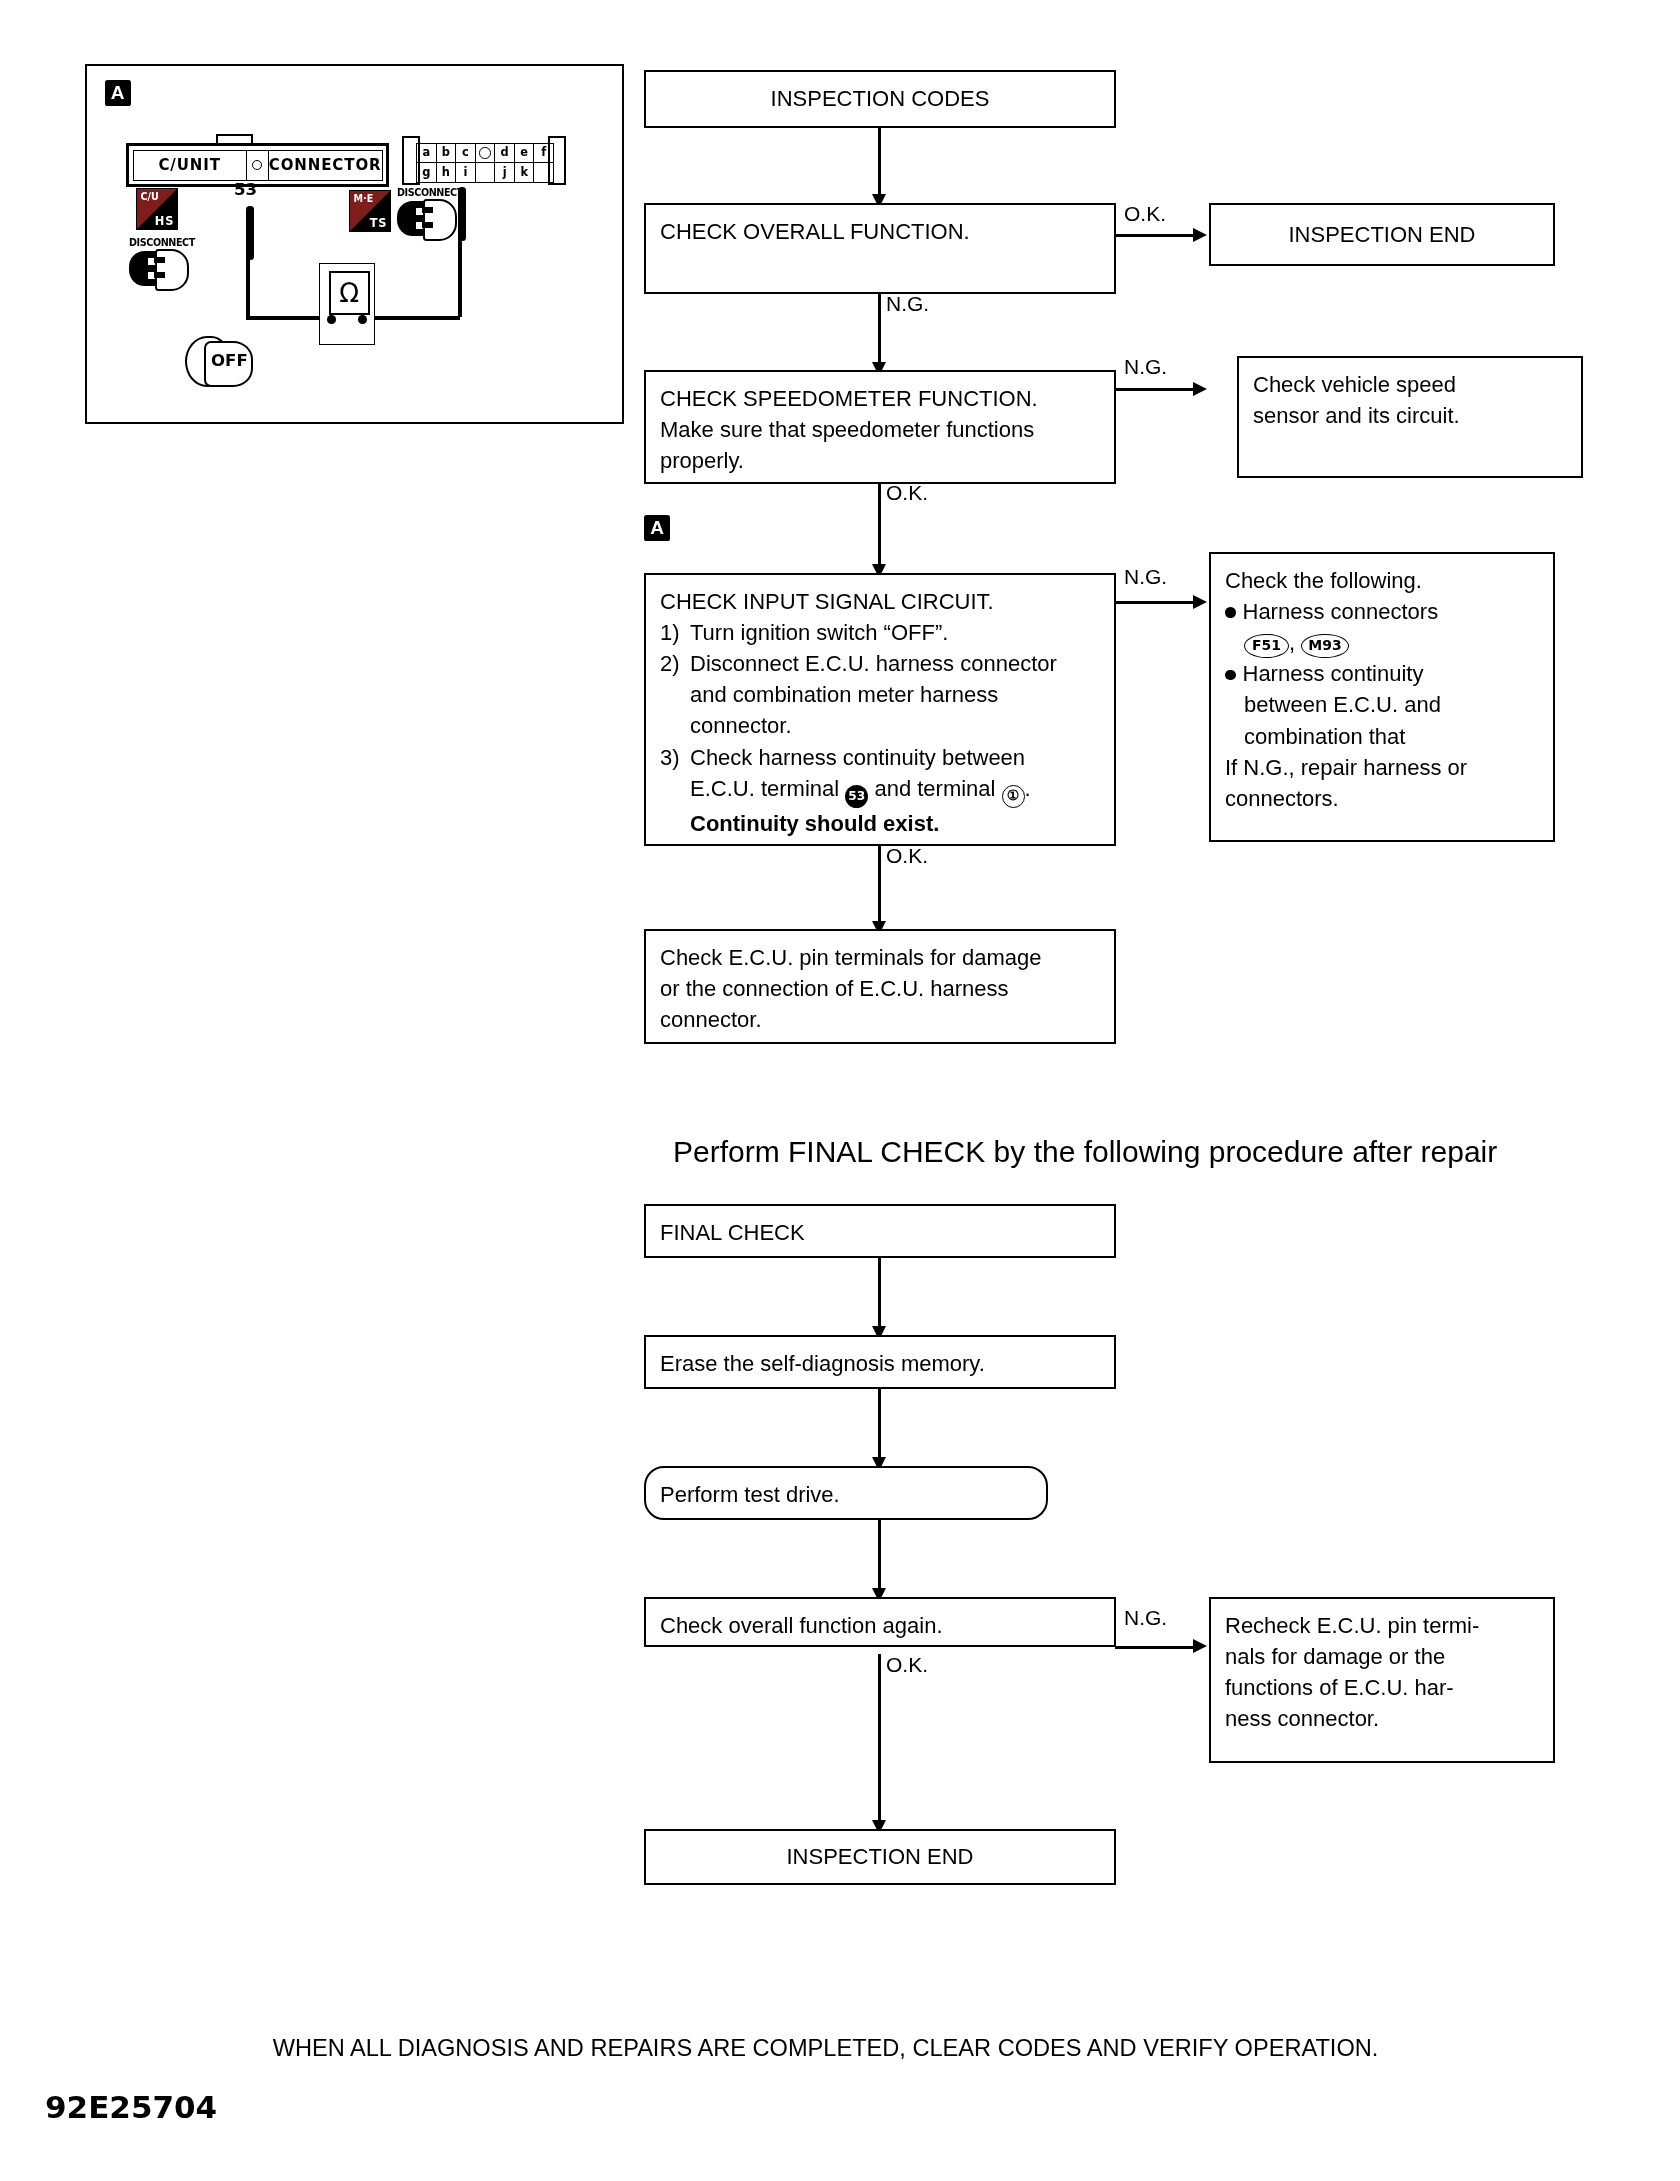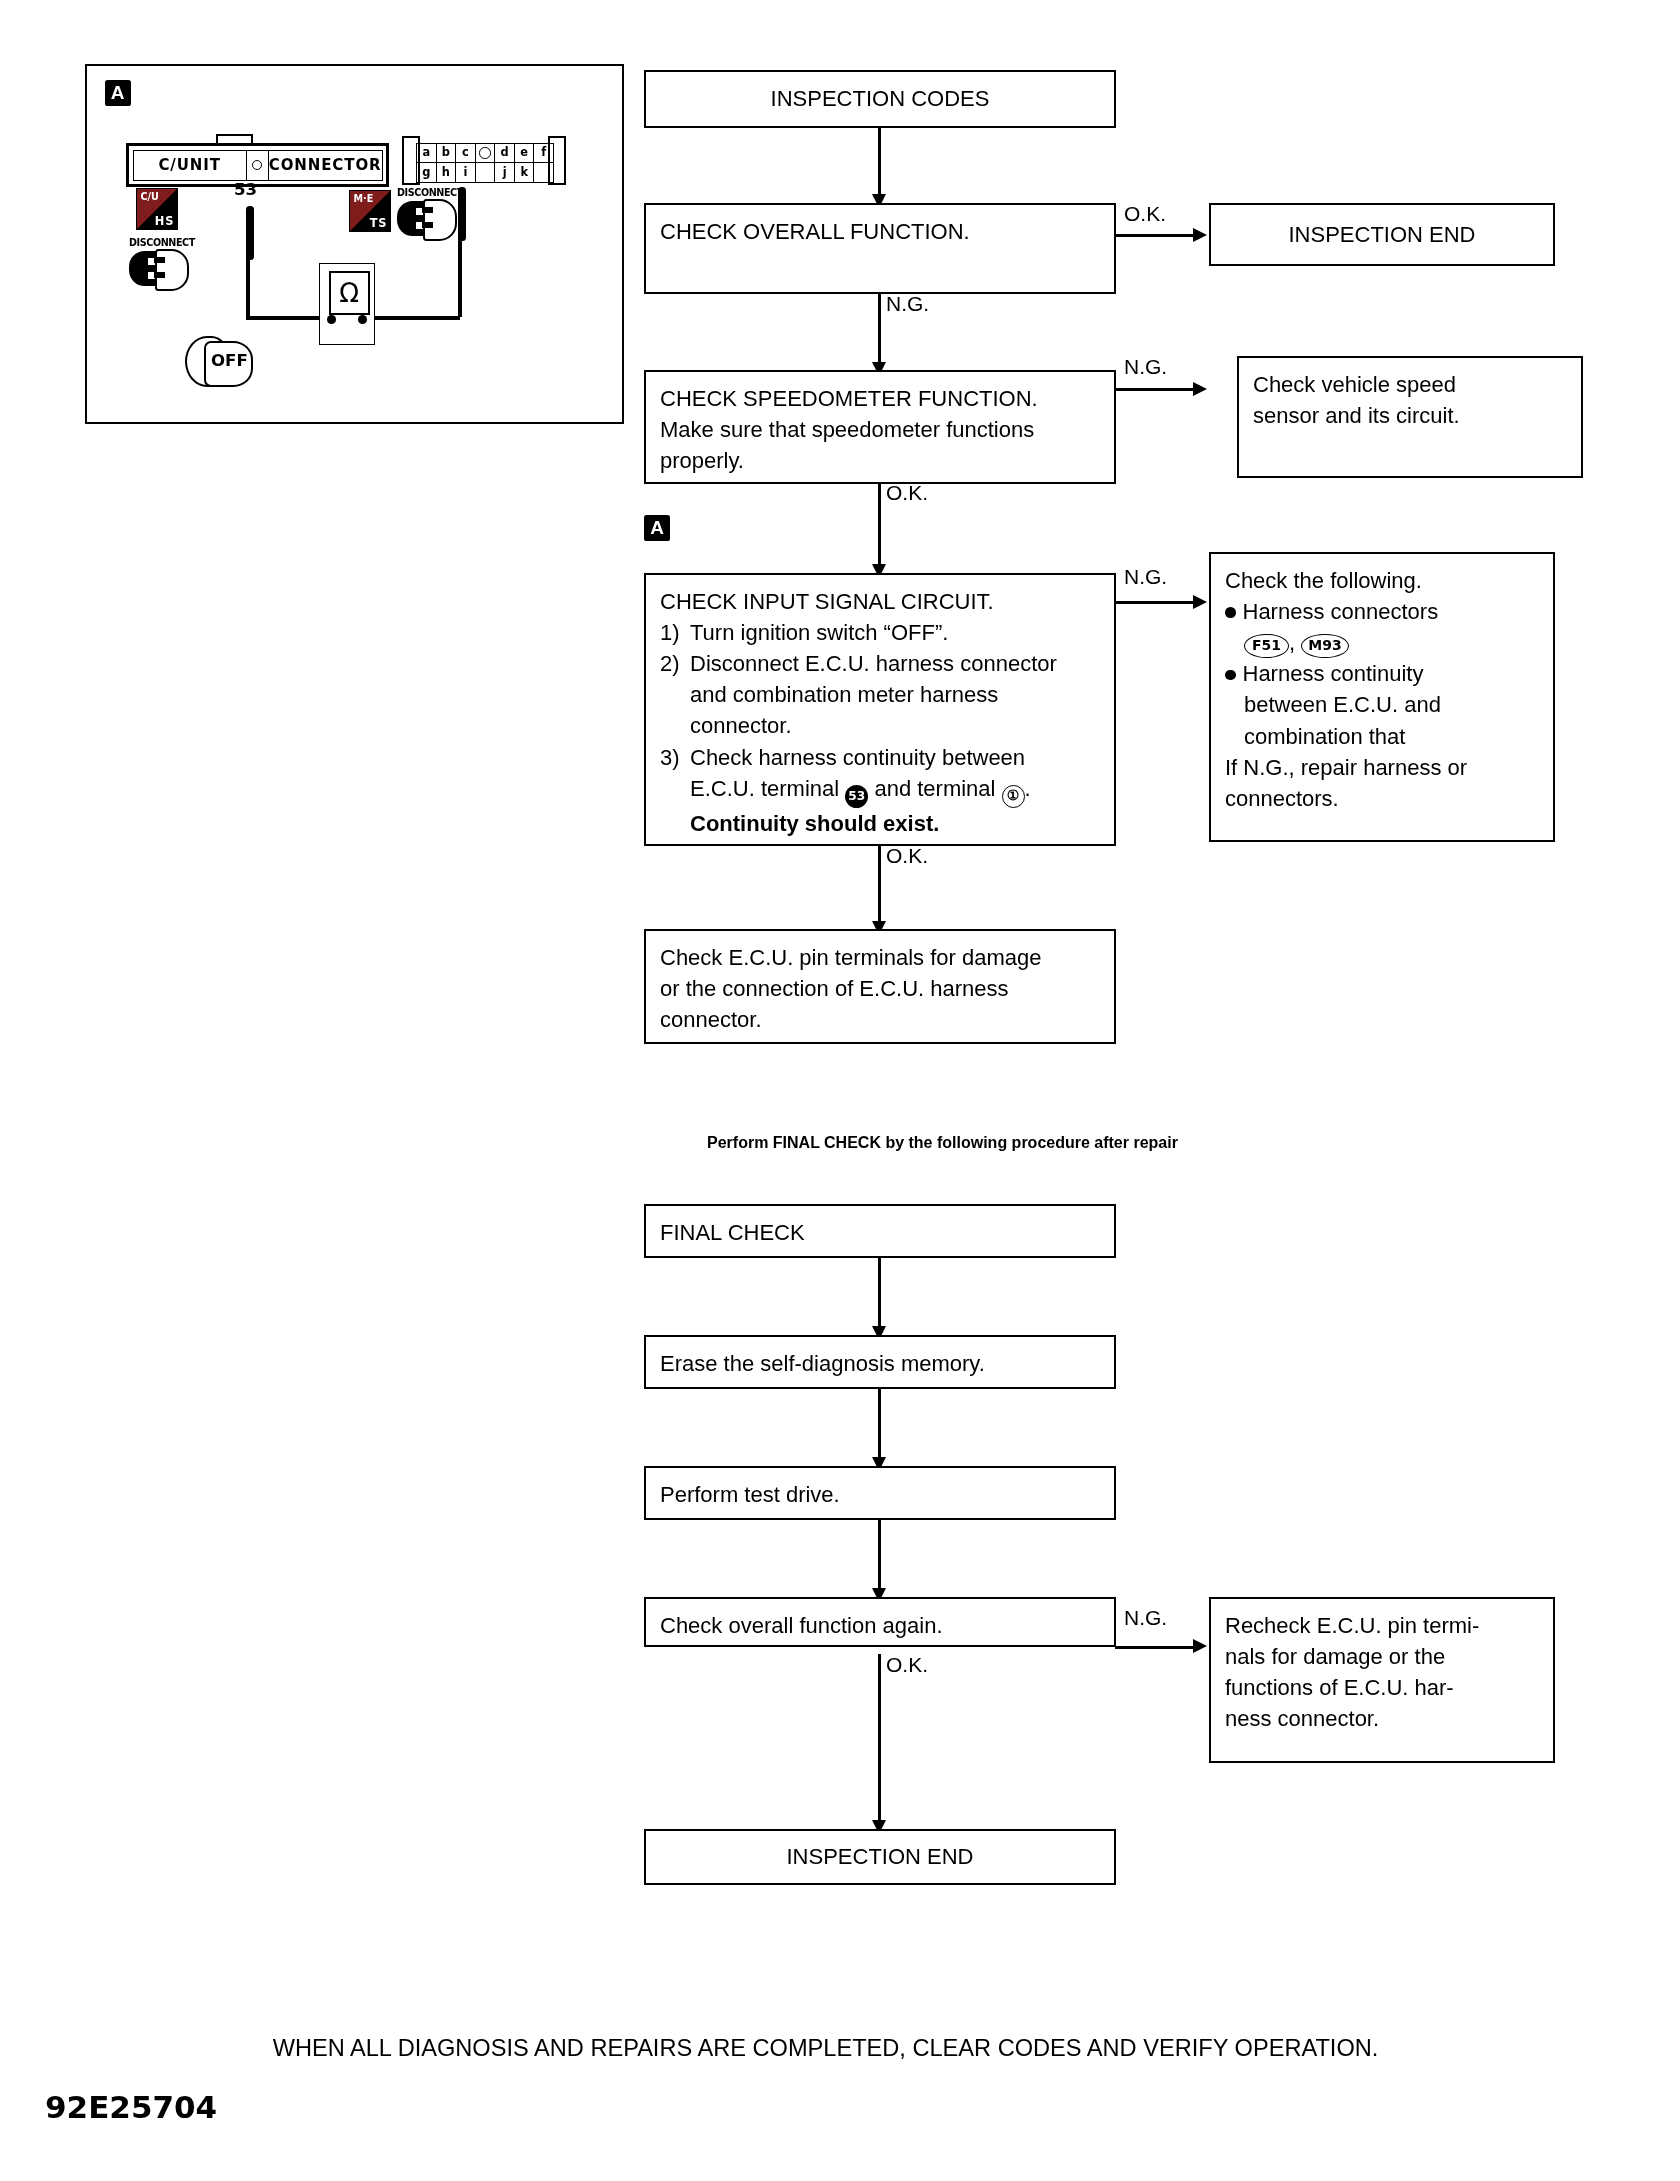--- a/index.html
+++ b/index.html
@@ -194,22 +194,22 @@
     display:inline-block;width:10.5px;height:10.5px;background:#000;border-radius:50%;
     vertical-align:0.9px;margin-right:7px;
   }
   .ol-row{display:flex;}
   .ol-num{width:30px;flex:none;}
   .ol-txt{flex:1;}
   .bold{font-weight:bold;}
 
   
   #final-heading{
-    position:absolute;left:707px;top:1132px;width:900px;
-    font-size:16px;font-weight:bold;line-height:1.35;
+    position:absolute;left:673px;top:1132px;width:900px;
+    font-size:30px;font-weight:normal;line-height:1.35;
   }
   #footer-note{
     position:absolute;left:0;top:2035px;width:1651px;text-align:center;
     font-size:23.6px;
   }
   #page-code{
     position:absolute;left:45px;top:2089px;
     font-size:31px;font-weight:bold;
     font-family:"DejaVu Sans",sans-serif;
   }
@@ -426,21 +426,21 @@
 <div class="vline" style="left:878px;top:1258px;height:75px;"></div>
 <div class="arrow-down" style="left:872px;top:1326px;"></div>
 
 <div class="fbox" style="left:644px;top:1335px;width:472px;height:54px;">
   <span>Erase the self-diagnosis memory.</span>
 </div>
 
 <div class="vline" style="left:878px;top:1389px;height:75px;"></div>
 <div class="arrow-down" style="left:872px;top:1457px;"></div>
 
-<div class="fbox" style="left:644px;top:1466px;width:472px;height:54px;">
+<div class="fbox" style="left:644px;top:1466px;width:404px;height:54px;border-radius:20px;">
   <span>Perform test drive.</span>
 </div>
 
 <div class="vline" style="left:878px;top:1520px;height:75px;"></div>
 <div class="arrow-down" style="left:872px;top:1588px;"></div>
 
 <div class="fbox" style="left:644px;top:1597px;width:472px;height:50px;">
   <span>Check overall function again.</span>
 </div>
 

